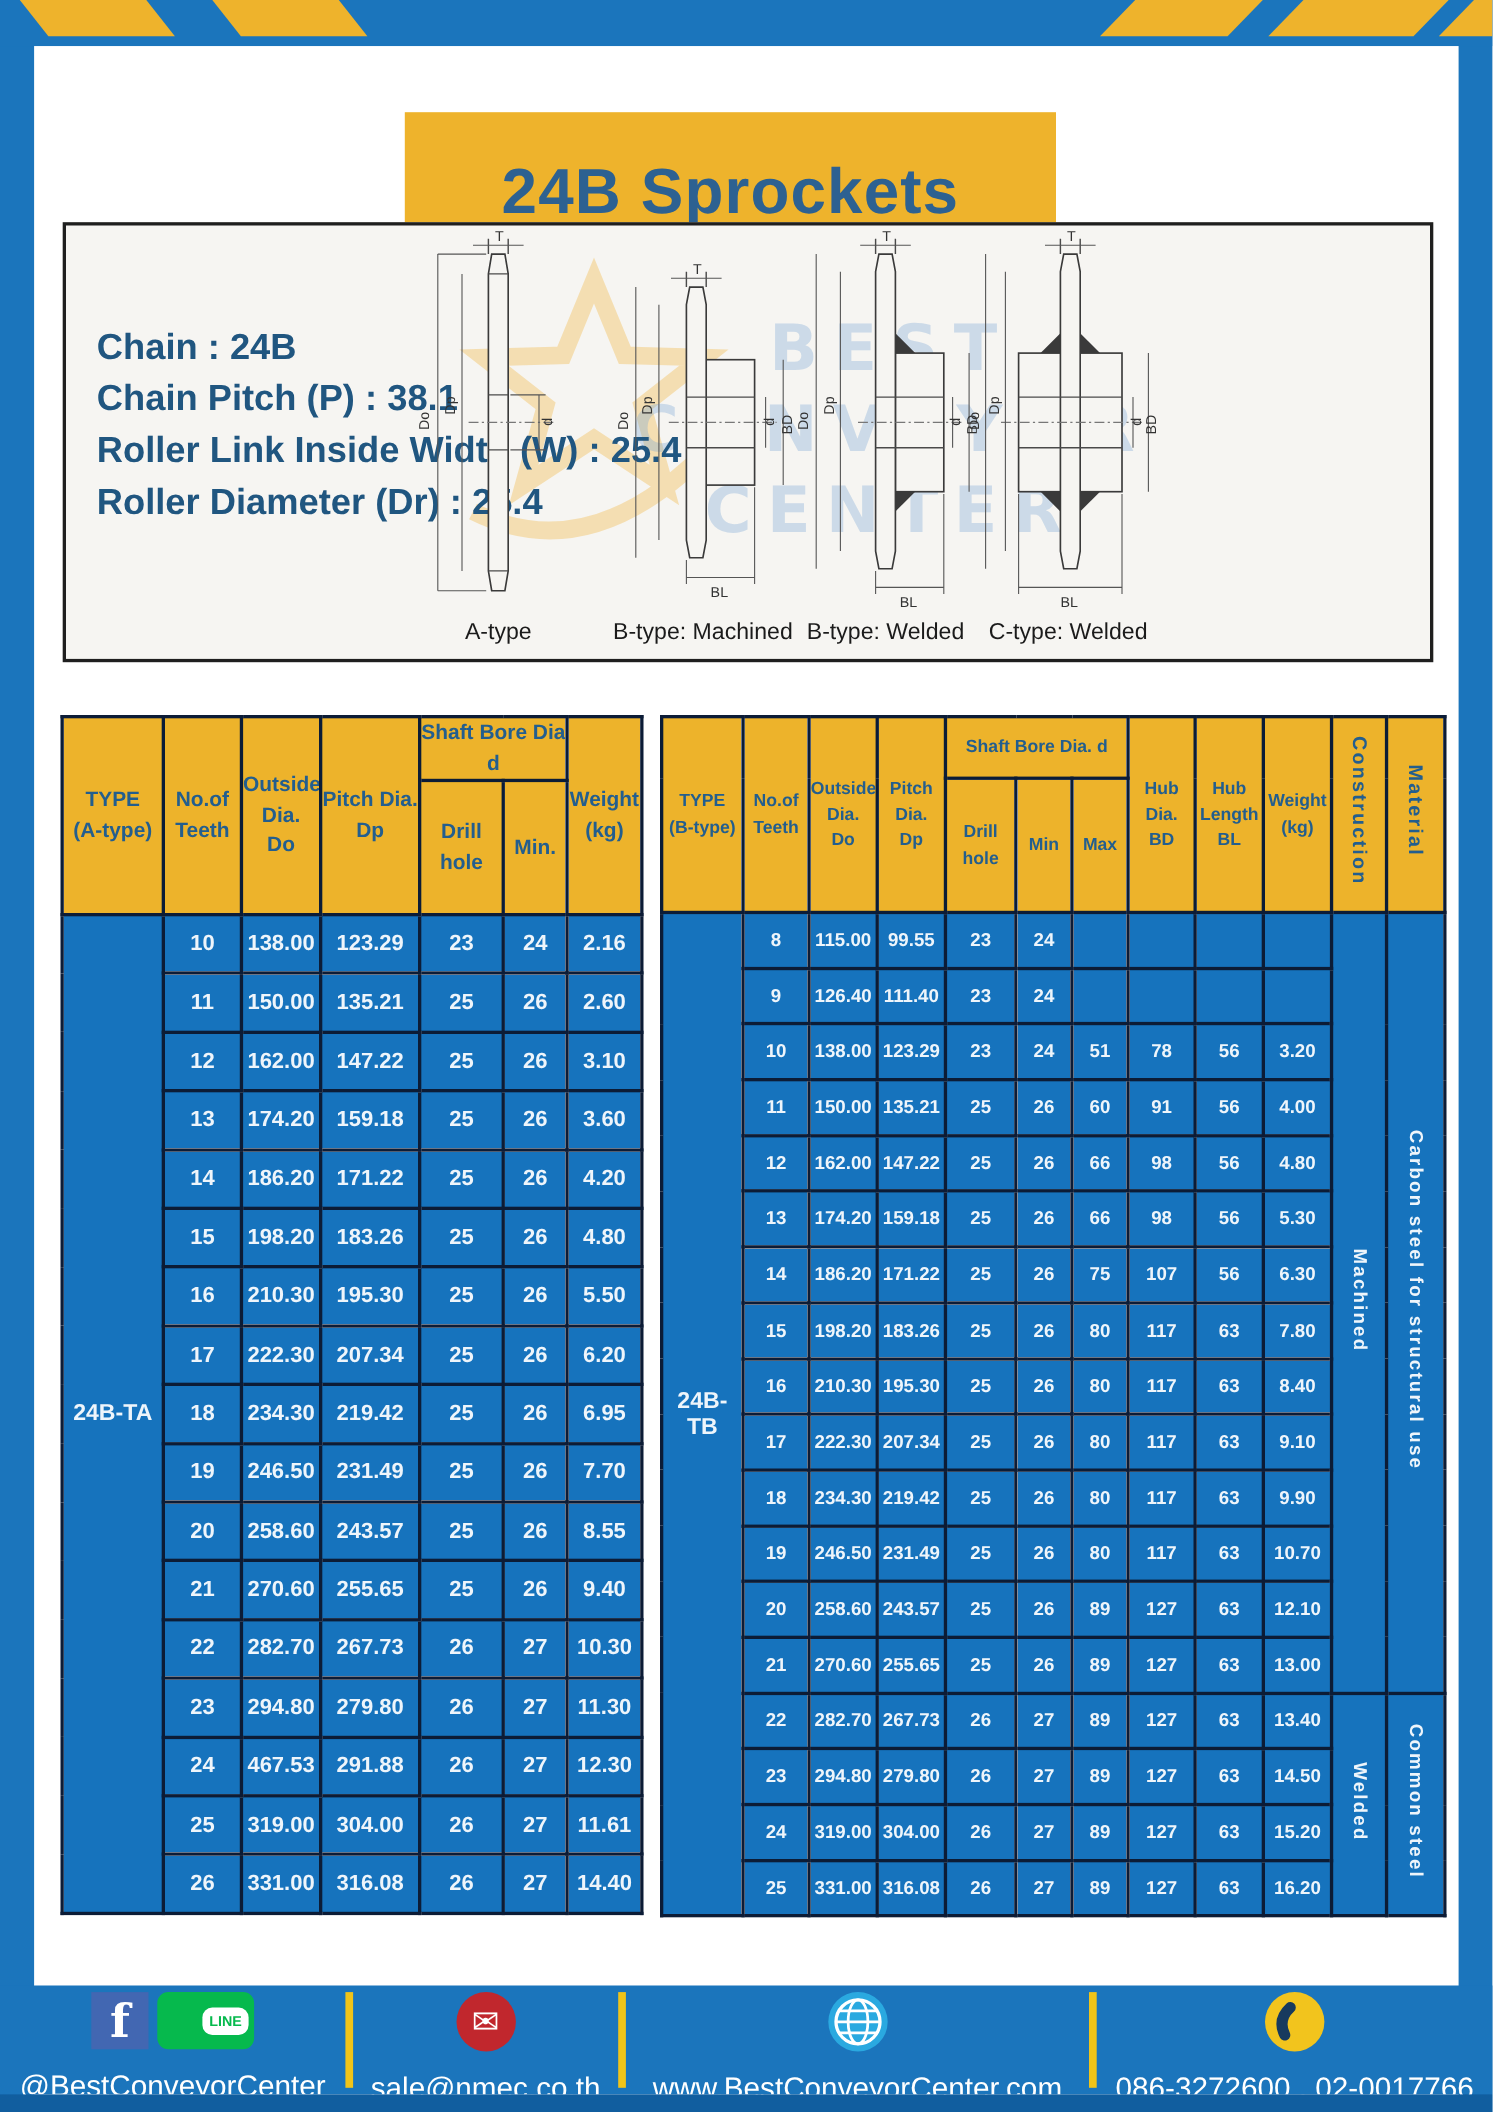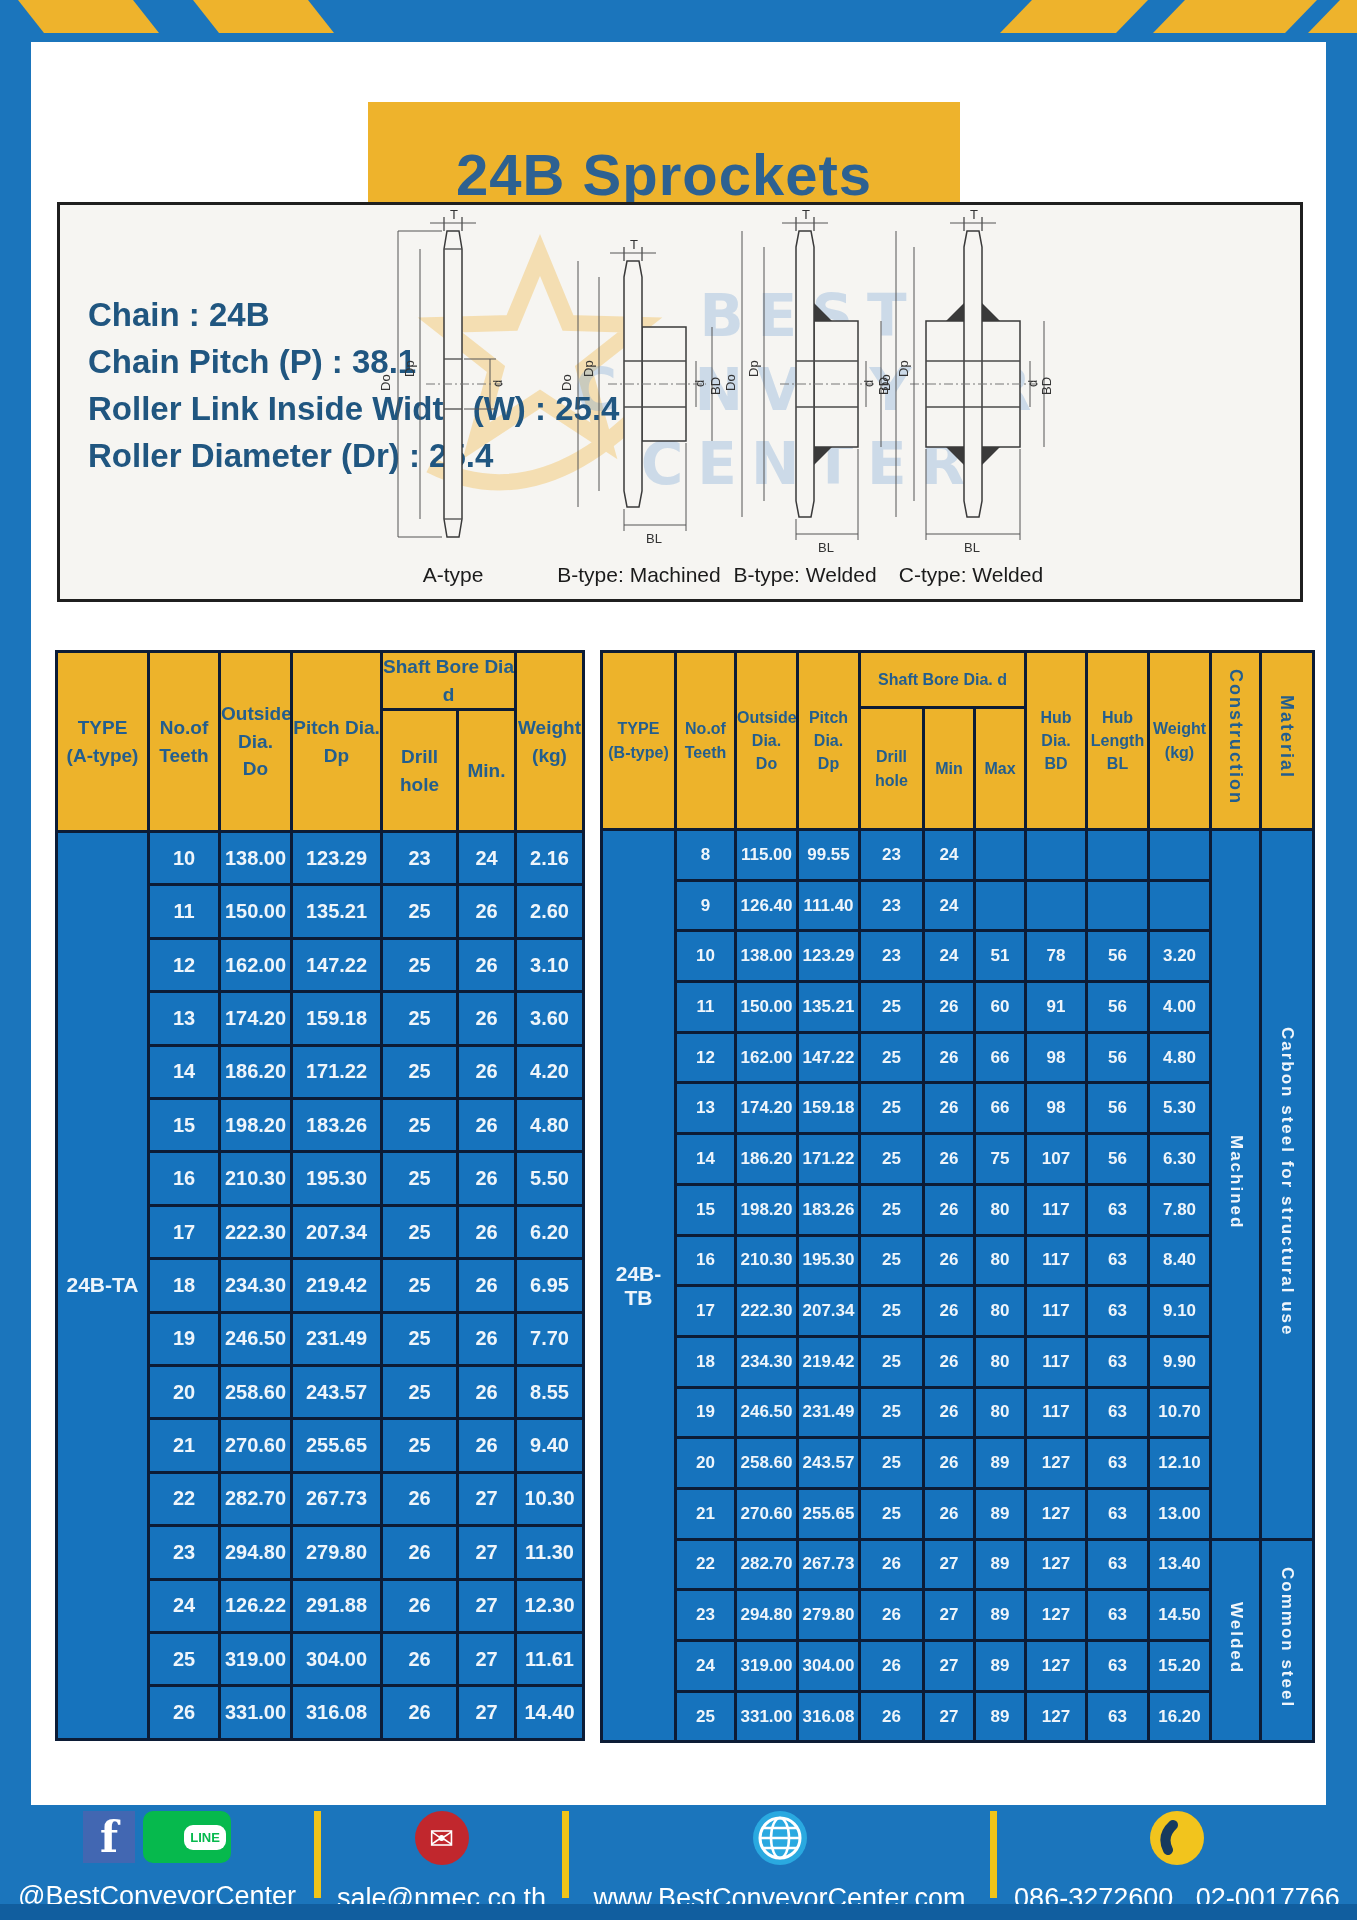--- a/index.html
+++ b/index.html
@@ -351,21 +351,21 @@
         <tr>
           <td>23</td>
           <td>294.80</td>
           <td>279.80</td>
           <td>26</td>
           <td>27</td>
           <td>11.30</td>
         </tr>
         <tr>
           <td>24</td>
-          <td>126.22</td>
+          <td>467.53</td>
           <td>291.88</td>
           <td>26</td>
           <td>27</td>
           <td>12.30</td>
         </tr>
         <tr>
           <td>25</td>
           <td>319.00</td>
           <td>304.00</td>
           <td>26</td>

